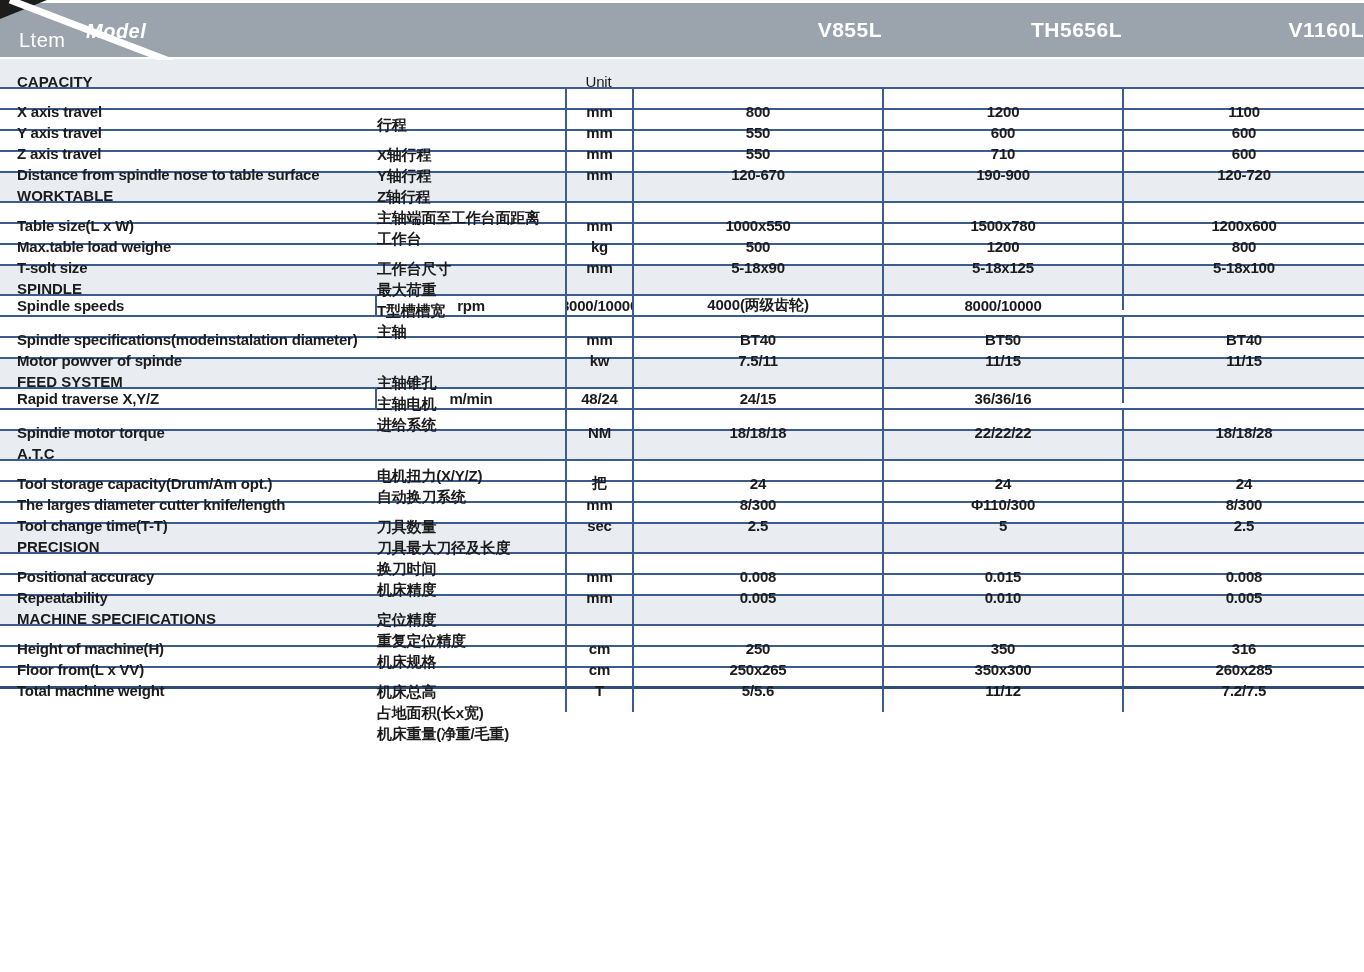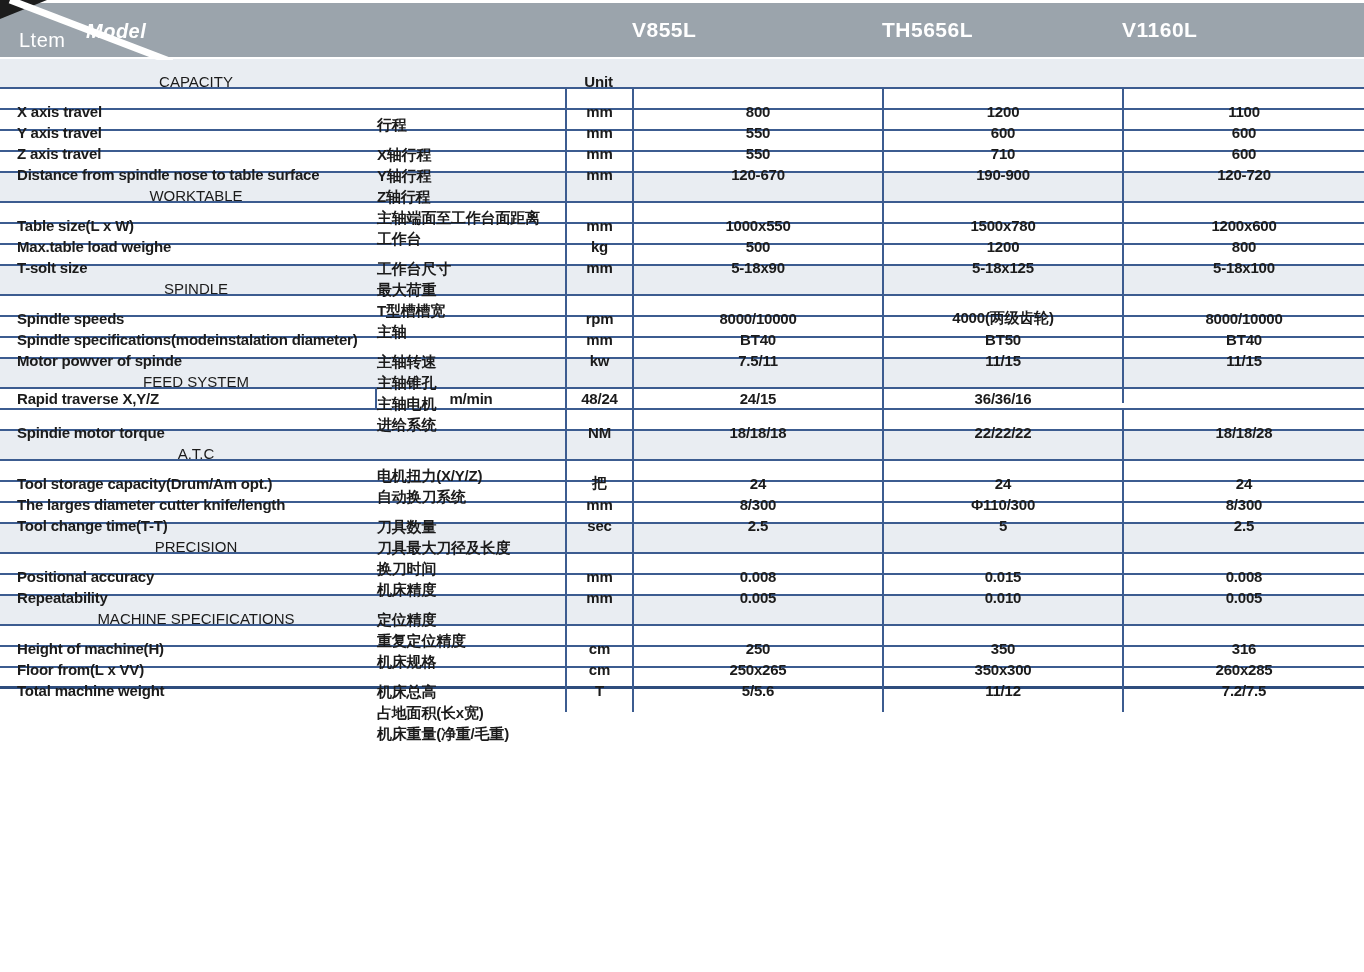--- a/index.html
+++ b/index.html
@@ -22,21 +22,21 @@
   
   .thead{
     position:relative;
     margin-top:3px;height:54px;
     background:var(--header-bg);
     display:grid;
     grid-template-columns:375px 190px 67px 250px 240px 242px;
     align-items:center;
   }
   .model{
-    text-align:left;color:var(--header-text);
+    text-align:right;color:var(--header-text);
     font-weight:700;font-size:21px;letter-spacing:.5px;
   }
   .corner-svg{position:absolute;top:-3px;left:0;width:380px;height:60px;pointer-events:none;}
   .corner-model{
     position:absolute;left:86px;top:17px;
     color:var(--header-text);font-weight:700;font-size:20px;letter-spacing:.5px;font-style:italic;
   }
   .corner-item{
     position:absolute;left:19px;top:26px;
     color:var(--header-text);font-weight:400;font-size:20px;letter-spacing:.5px;
@@ -54,26 +54,26 @@
   .row.section{height:30px;background:var(--section-bg);}
   .row:last-child{border-bottom:3px solid var(--border-heavy);}
   .row .c{
     height:100%;box-sizing:border-box;
     display:flex;align-items:center;
     font-size:15px;font-weight:600;
     letter-spacing:-0.2px;
     white-space:nowrap;overflow:hidden;
   }
   .c1{padding-left:17px;}
-  .section .c1{font-weight:400;letter-spacing:0;justify-content:center;}
+  .section .c1{font-weight:700;letter-spacing:0;}
   .c2{padding-left:2px;margin-top:44px;}
   .c3,.c4,.c5,.c6{justify-content:center;}
   .row .c3,.row .c4,.row .c5,.row .c6{border-left:2px solid var(--border);}
   .row.no-vline .c3,.row.no-vline .c4,.row.no-vline .c5,.row.no-vline .c6{border-left:none;}
-  .section .c3{font-weight:700;}
+  .section .c3{font-weight:400;}
 </style>
 </head>
 <body>
 
 <div class="page">
 
   <div class="thead">
     <div></div>
     <div></div>
     <div></div>
@@ -287,23 +287,20 @@
           <span></span>
         </div>
         <div class="c c6">
           <span></span>
         </div>
       </div>
       <div class="row">
         <div class="c c1">
           <span>Spindle speeds</span>
         </div>
-        <div class="c c2">
-          <span>主轴转速</span>
-        </div>
         <div class="c c3">
           <span>rpm</span>
         </div>
         <div class="c c4">
           <span>8000/10000</span>
         </div>
         <div class="c c5">
           <span>4000(两级齿轮)</span>
         </div>
         <div class="c c6">

